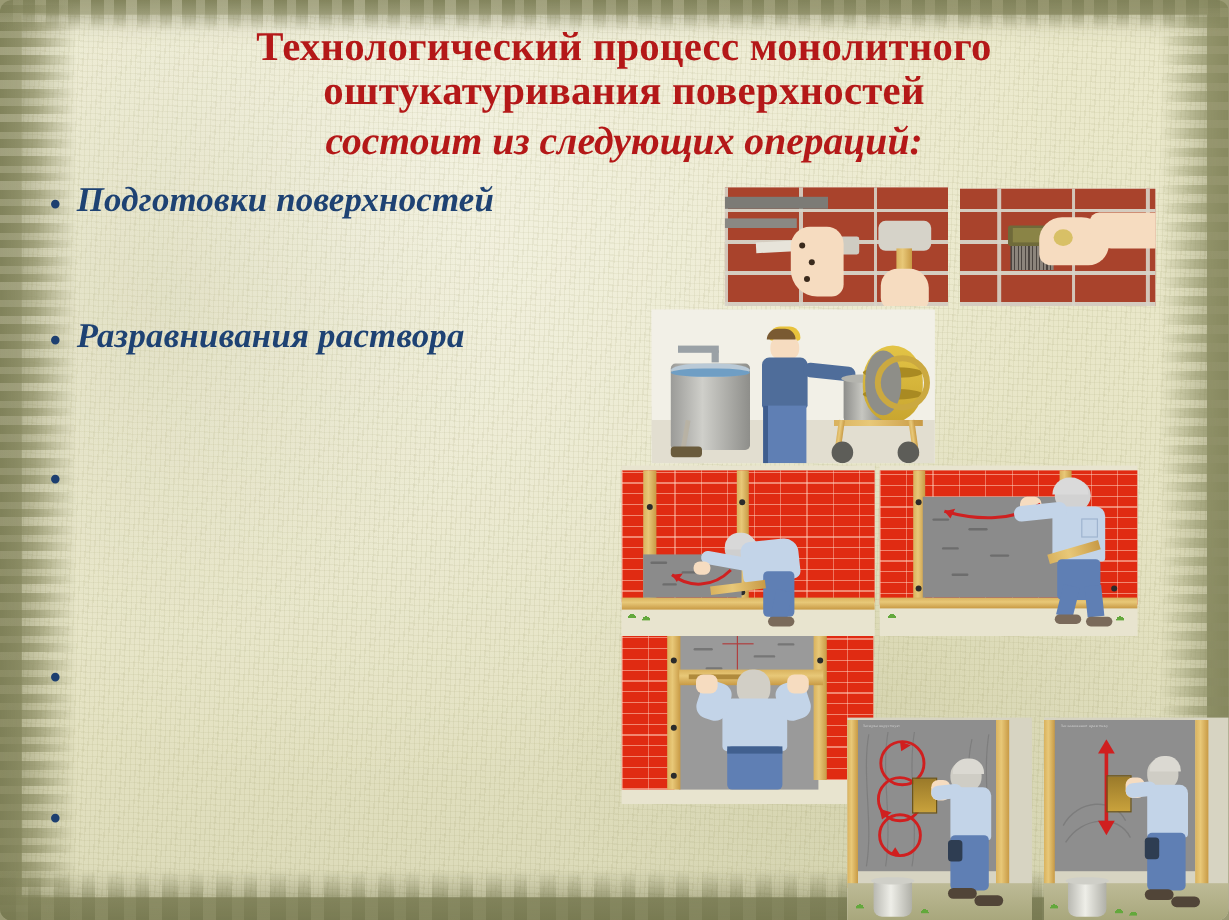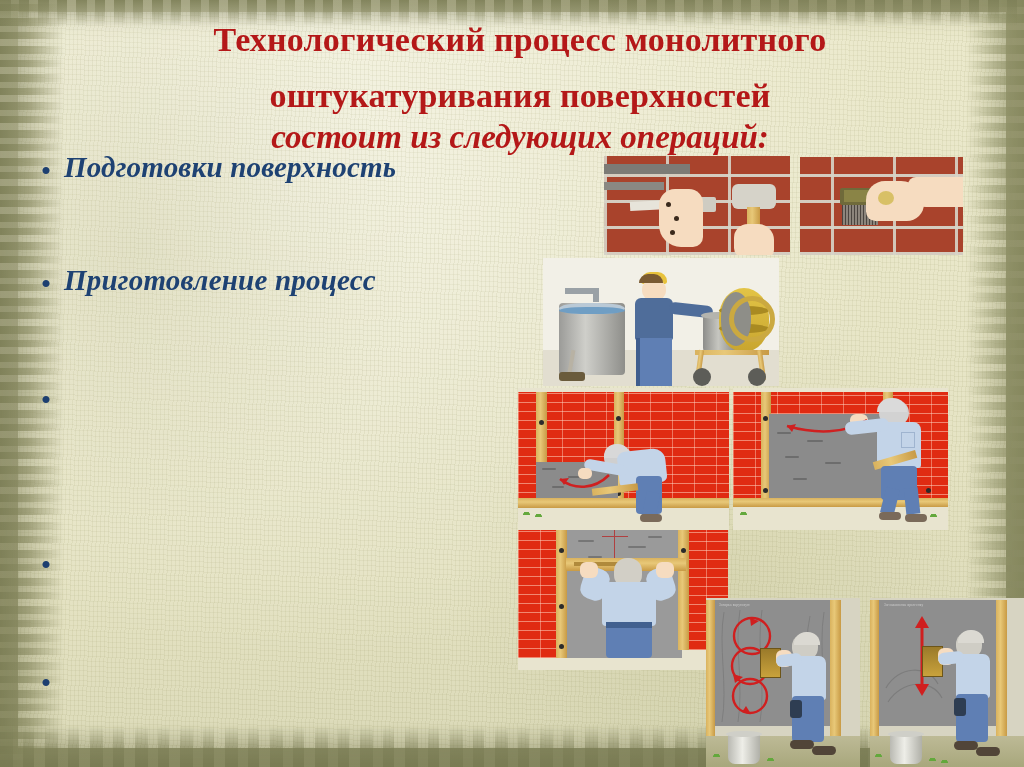--- a/index.html
+++ b/index.html
@@ -6,20 +6,21 @@
   body{
     width:1024px;height:767px;overflow:hidden;
     font-family:"Liberation Serif", serif;
     background:#9a9a74;
   }
   .slide{
     position:relative;width:1024px;height:767px;overflow:hidden;
     background:
       radial-gradient(ellipse at 20% 15%, rgba(255,255,255,.28), rgba(255,255,255,0) 55%),
       linear-gradient(160deg,#a8a77e 0%,#9d9c76 35%,#8f9068 70%,#83855e 100%);
+    border-radius: 10px;
   }
   
   .paper{
     position:absolute;left:18px;top:12px;width:988px;height:736px;
     background:
       radial-gradient(ellipse at 30% 20%, rgba(255,255,255,.45), rgba(255,255,255,0) 60%),
       linear-gradient(175deg,#eceacd 0%,#e9e7c9 40%,#e4e2c2 72%,#d9d8b6 100%);
     box-shadow:0 0 26px rgba(80,80,50,.30) inset;
     -webkit-mask-image:
        radial-gradient(ellipse 1400px 260px at 50% 4%, #000 55%, transparent 73%),
@@ -50,21 +51,21 @@
     background:linear-gradient(180deg,rgba(126,128,88,.92),rgba(150,150,110,0));
     -webkit-mask-image:repeating-linear-gradient(90deg,#000 0 11px, rgba(0,0,0,.5) 11px 19px, #000 19px 29px, rgba(0,0,0,.35) 29px 38px);}
   .tear-bottom{left:0;bottom:0;width:1024px;height:42px;
     background:linear-gradient(0deg,rgba(120,122,82,.95),rgba(150,150,110,0));
     -webkit-mask-image:repeating-linear-gradient(90deg,#000 0 13px, rgba(0,0,0,.45) 13px 23px, #000 23px 34px, rgba(0,0,0,.3) 34px 45px);}
 
   
   .title{position:absolute;left:120px;top:22px;width:800px;text-align:center;
     color:#b41818;font-weight:bold;line-height:1.06;z-index:6;}
   .title .l1,.title .l2{display:block;font-size:34px;letter-spacing:.2px;}
-  .title .l2{margin-top:20px;}
+  .title .l2{margin-top:1px;}
   .title .l3{display:block;font-size:33px;font-style:italic;margin-top:6px;
     text-align:center;}
 
   
   .bullets{position:absolute;left:28px;top:150px;width:520px;z-index:6;}
   .bullet{display:flex;align-items:flex-start;margin-bottom:0;}
   .dot{color:#1d3f70;font-size:30px;line-height:1;width:36px;flex:0 0 36px;
        text-align:center;padding-top:6px;}
   .btxt{color:#1e4273;font-size:29px;font-style:italic;font-weight:bold;
         line-height:1.18;letter-spacing:.2px;}
@@ -112,26 +113,26 @@
   <div class="title">
     <span class="l1">Технологический процесс монолитного</span>
     <span class="l2">оштукатуривания поверхностей</span>
     <span class="l3">состоит из следующих операций:</span>
   </div>
 
   <div class="bullets">
 
     <div class="bullet b0">
       <span class="dot">•</span>
-      <span class="btxt">Подготовки поверхность</span>
+      <span class="btxt">Подготовки поверхностей</span>
     </div>
 
     <div class="bullet b1">
       <span class="dot">•</span>
-      <span class="btxt">Приготовление процесс</span>
+      <span class="btxt">Разравнивания раствора</span>
     </div>
 
     <div class="bullet b2">
       <span class="dot">•</span>
     </div>
 
     <div class="bullet b3">
       <span class="dot">•</span>
     </div>
 

